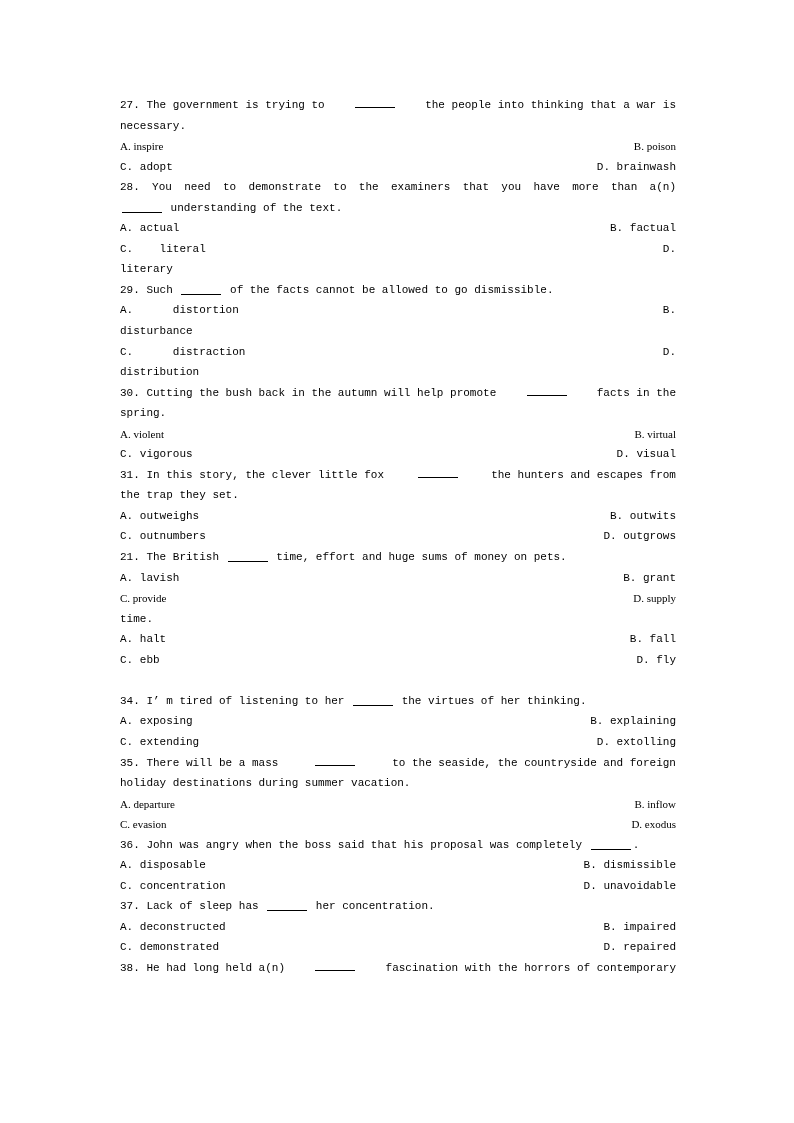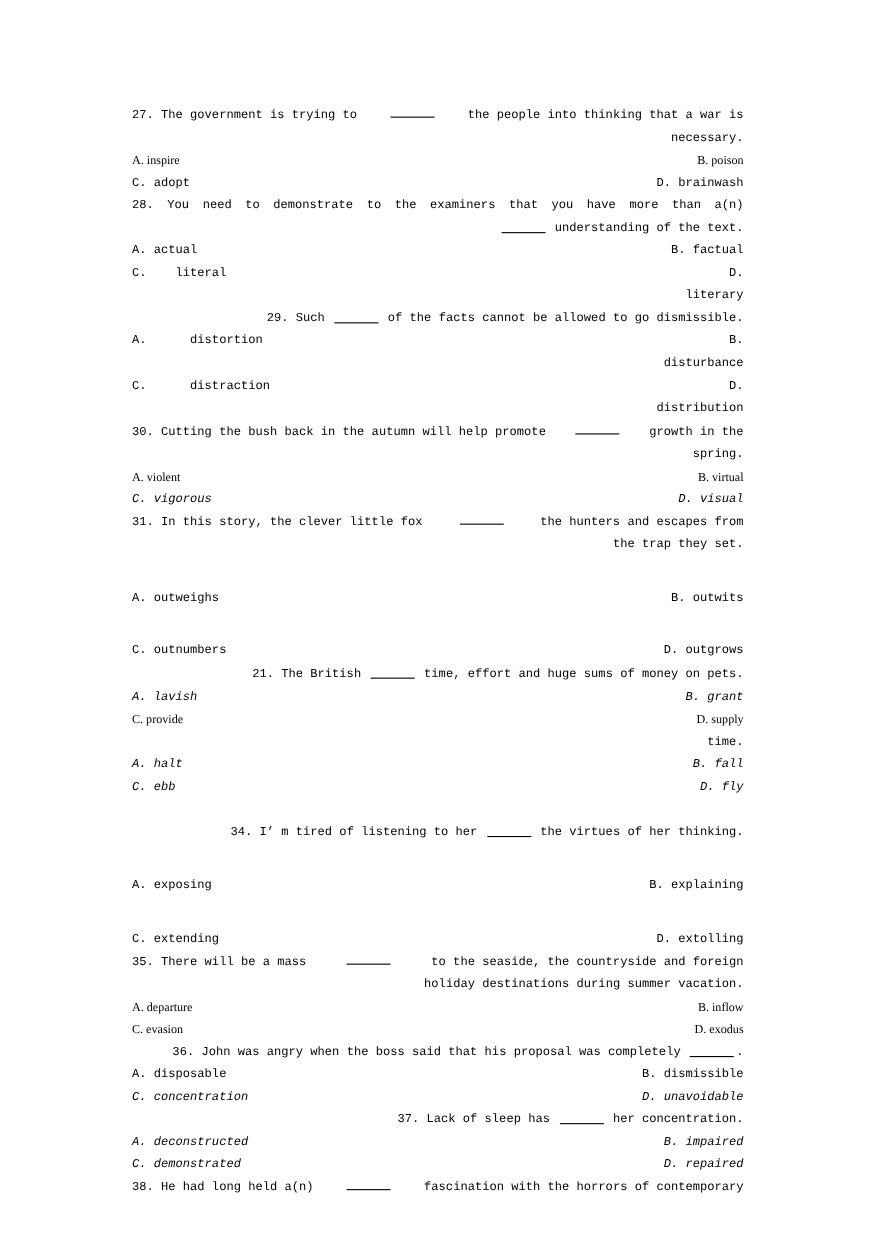--- a/index.html
+++ b/index.html
@@ -32,41 +32,41 @@
     line-height: 20.55px;
     letter-spacing: 0px;
     text-align: justify;
     text-justify: inter-word;
   }
 
   
   .line {
     display: block;
     white-space: pre-wrap;
-    text-align: right;
+    text-align: left;
     min-height: 20.55px;
   }
 
   
   .just {
     display: flex;
     justify-content: space-between;
     align-items: baseline;
     width: 100%;
     min-height: 20.55px;
     white-space: pre;
   }
   .just > span {
     white-space: pre;
   }
 
   
   .just.pad-1 { padding-right: 22px; font-family: Liberation Serif, serif; }
-  .just.pad-2 { padding-right: 44px; font-style: italic; }
-  .just.pad-3 { padding-right: 7.5px; margin-top: 28px; }
+  .just.pad-2 { padding-right: 44px; }
+  .just.pad-3 { padding-right: 7.5px; }
 
   
   .stretch {
     display: block;
     text-align: justify;
     text-align-last: justify;
     white-space: normal;
     min-height: 20.55px;
   }
 
@@ -126,21 +126,21 @@
     <div class="line">disturbance</div>
     <div class="just">
       <span>C.      distraction</span>
       <span>D.</span>
     </div>
     <div class="line">distribution</div>
 
     <div class="just">
       <span>30. Cutting the bush back in the autumn will help promote</span>
       <span class="blankrule"></span>
-      <span>growth in the</span>
+      <span>facts in the</span>
     </div>
     <div class="line">spring.</div>
     <div class="just pad-1">
       <span>A. violent</span>
       <span>B. virtual</span>
     </div>
     <div class="just pad-2">
       <span>C. vigorous</span>
       <span>D. visual</span>
     </div>

